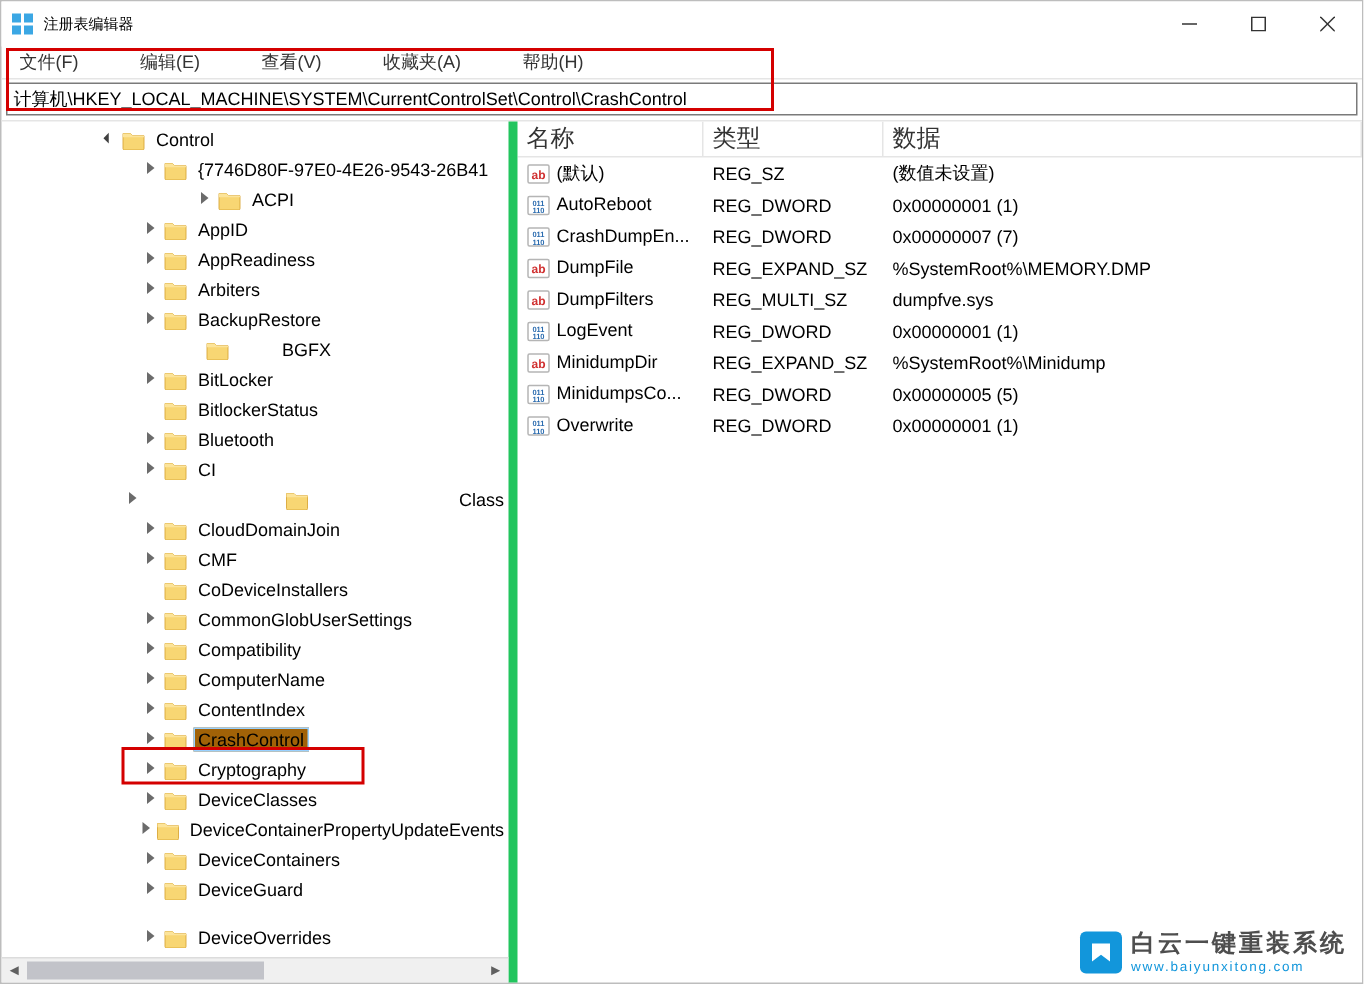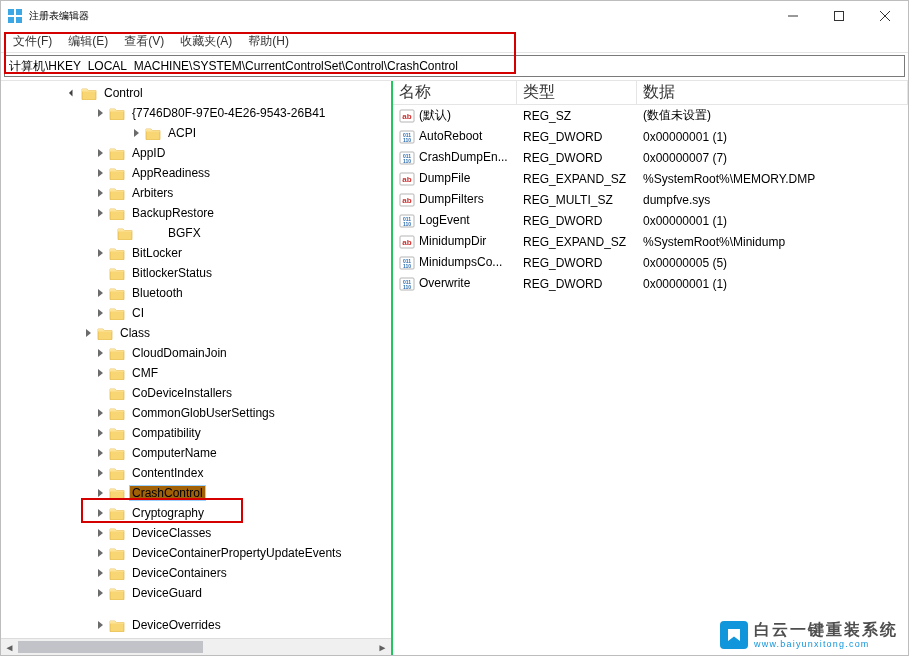--- a/index.html
+++ b/index.html
@@ -9,35 +9,35 @@
 
 
 .titlebar { height: 30px; display: flex; align-items: center; padding-left: 6px; background: #fff; }
 .titlebar .app-icon { width: 16px; height: 16px; margin-right: 6px; }
 .titlebar .title { font-size: 10px; color: #000; flex: 1; }
 .win-controls { display: flex; height: 100%; }
 .win-btn { width: 46px; height: 30px; display: flex; align-items: center; justify-content: center; color: #555; font-size: 14px; }
 .win-btn svg { width: 10px; height: 10px; }
 
 
-.menubar { height: 22px; display: flex; align-items: flex-start; padding: 0 4px; font-size: 12px; color: #333; border-bottom: 1px solid #e5e5e5; position: relative; }
+.menubar { height: 22px; display: flex; align-items: flex-start; padding: 0 4px; font-size: 12px; color: #333; border-bottom: 1px solid #e5e5e5; position: relative; gap: 25px; }
 .menubar .menu-item { padding: 2px 8px; }
 
 
 .addressbar { height: 22px; border: 1px solid #7a7a7a; margin: 2px 3px 3px 3px; display: flex; align-items: center; padding: 0 4px; font-size: 12px; background: #fff; }
 .addressbar input { border: none; outline: none; width: 100%; font-size: 12px; font-family: inherit; }
 
 
 .red-box { position: absolute; border: 2px solid #d40000; pointer-events: none; z-index: 100; }
 
 
 .content { flex: 1; display: flex; min-height: 0; border-top: 1px solid #e5e5e5; position: relative; }
 
 
-.tree-panel { width: 392px; overflow: hidden; border-right: 2px solid #22c55e; position: relative; }
+.tree-panel { width: 344px; overflow: hidden; border-right: 6px solid #22c55e; position: relative; }
 .tree-scroll { width: 100%; height: calc(100% - 17px); overflow: hidden; }
 .tree { font-size: 12px; color: #000; padding-top: 2px; }
 .tree-row { height: 20px; display: flex; align-items: center; white-space: nowrap; padding-left: 80px; }
 .tree-row.parent { padding-left: 64px; }
 .tree-row .expander { width: 14px; text-align: center; color: #6b6b6b; font-size: 11px; margin-right: 0px; display:inline-block;}
 .tree-row .expander.open::before { content: ""; display:inline-block; width:0;height:0;border-left:5px solid #404040;border-top:5px solid transparent;border-bottom:0 solid transparent; transform: rotate(45deg) translate(-1px,-1px);}
 .tree-row .expander.closed::before { content: ""; display:inline-block; width:0;height:0;border-left:5px solid transparent;border-top:5px solid #6b6b6b; transform: rotate(-135deg) translate(-1px,1px);}
 .tree-row .expander.closed { color:#6b6b6b;}
 .tree-row .expander.closed::before{ border-left:5px solid #6b6b6b; border-top:4px solid transparent;border-bottom:4px solid transparent; transform:none;}
 .tree-row .folder { width: 16px; height: 14px; margin: 0 4px 0 2px; }
@@ -188,21 +188,21 @@
             <div class="tree-row" style="padding-left: 92px;">
               <span class="expander closed"></span>
               <span class="folder">
                 <svg viewBox="0 0 16 14">
                   <path fill="#f8d673" stroke="#d9a738" stroke-width="0.6" d="M1 3h5l1.5 1.5H15v8.5a1 1 0 0 1-1 1H2a1 1 0 0 1-1-1z"></path>
                   <path fill="#fce49a" d="M1 3h5l1.5 1.5H15v1H1z"></path>
                 </svg>
               </span>
               <span class="label">BackupRestore</span>
             </div>
-            <div class="tree-row" style="padding-left: 72px; gap: 28px;">
+            <div class="tree-row" style="padding-left: 92px; gap: 28px;">
               <span class="expander"></span>
               <span class="folder">
                 <svg viewBox="0 0 16 14">
                   <path fill="#f8d673" stroke="#d9a738" stroke-width="0.6" d="M1 3h5l1.5 1.5H15v8.5a1 1 0 0 1-1 1H2a1 1 0 0 1-1-1z"></path>
                   <path fill="#fce49a" d="M1 3h5l1.5 1.5H15v1H1z"></path>
                 </svg>
               </span>
               <span class="label">BGFX</span>
             </div>
             <div class="tree-row" style="padding-left: 92px;">
@@ -238,21 +238,21 @@
             <div class="tree-row" style="padding-left: 92px;">
               <span class="expander closed"></span>
               <span class="folder">
                 <svg viewBox="0 0 16 14">
                   <path fill="#f8d673" stroke="#d9a738" stroke-width="0.6" d="M1 3h5l1.5 1.5H15v8.5a1 1 0 0 1-1 1H2a1 1 0 0 1-1-1z"></path>
                   <path fill="#fce49a" d="M1 3h5l1.5 1.5H15v1H1z"></path>
                 </svg>
               </span>
               <span class="label">CI</span>
             </div>
-            <div class="tree-row" style="">
+            <div class="tree-row" style=" justify-content: space-between;">
               <span class="expander closed"></span>
               <span class="folder">
                 <svg viewBox="0 0 16 14">
                   <path fill="#f8d673" stroke="#d9a738" stroke-width="0.6" d="M1 3h5l1.5 1.5H15v8.5a1 1 0 0 1-1 1H2a1 1 0 0 1-1-1z"></path>
                   <path fill="#fce49a" d="M1 3h5l1.5 1.5H15v1H1z"></path>
                 </svg>
               </span>
               <span class="label">Class</span>
             </div>
             <div class="tree-row" style="padding-left: 92px;">

